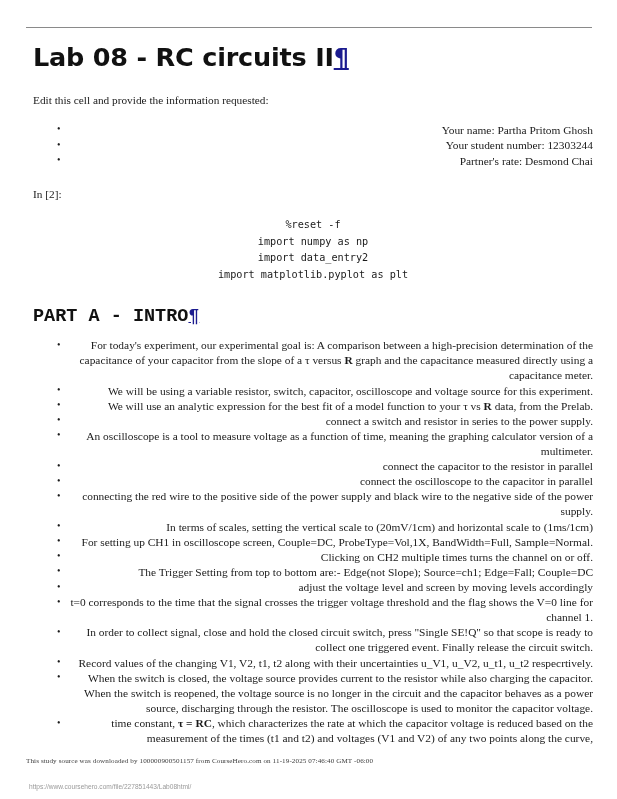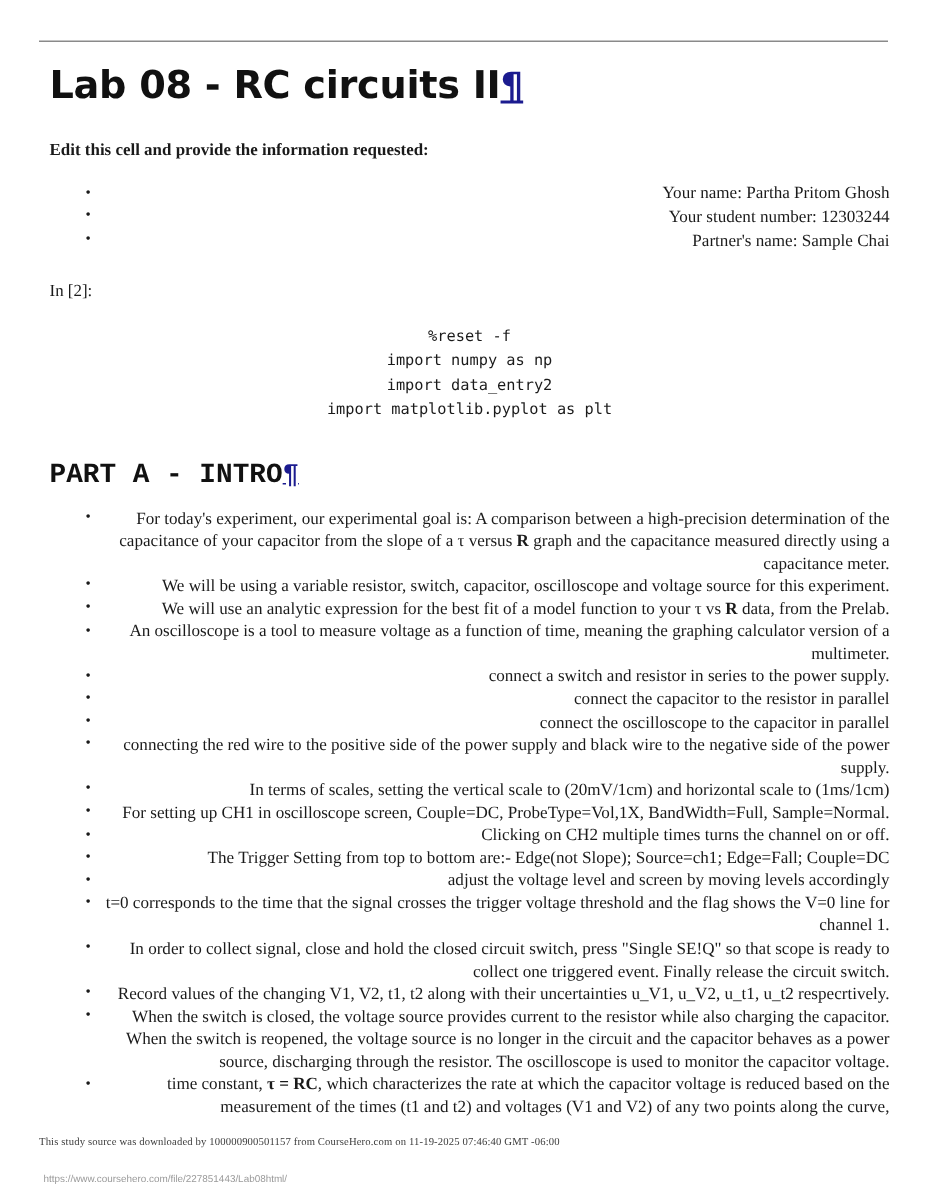--- a/index.html
+++ b/index.html
@@ -62,21 +62,20 @@
   }
   h1.doc-title .anchor { font-size: 24px; }
   h2.section-title .anchor { font-size: 18px; }
 
   
   p.intro {
     font-size: 11.3px;
     line-height: 1.35;
     margin: 0;
     padding: 0;
-    font-weight: bold;
   }
   p.prompt {
     font-size: 11.3px;
     line-height: 1.3;
     margin: 0;
     padding: 0;
   }
 
   
   ul.doc-list {
@@ -160,21 +159,21 @@
 
     <div class="sp-title-intro"></div>
 
     <p class="intro">Edit this cell and provide the information requested:</p>
 
     <div class="sp-intro-list"></div>
 
     <ul class="doc-list info-list">
       <li>Your name: Partha Pritom Ghosh</li>
       <li>Your student number: 12303244</li>
-      <li>Partner's name: Sample Chai</li>
+      <li>Partner's rate: Desmond Chai</li>
     </ul>
 
     <div class="sp-list-prompt"></div>
 
     <p class="prompt">In [2]:</p>
 
     <div class="sp-prompt-code"></div>
 
     <pre class="code-block code-indent">%reset -f
 import numpy as np
@@ -184,22 +183,22 @@
     <div class="sp-code-part"></div>
 
     <h2 class="section-title"><span>PART A - INTRO</span><a class="anchor" href="#">¶</a></h2>
 
     <div class="sp-part-list"></div>
 
     <ul class="doc-list part-list">
       <li>For today's experiment, our experimental goal is: A comparison between a high-precision determination of the capacitance of your capacitor from the slope of a τ versus <b class="inline-bold">R</b> graph and the capacitance measured directly using a capacitance meter.</li>
       <li>We will be using a variable resistor, switch, capacitor, oscilloscope and voltage source for this experiment.</li>
       <li>We will use an analytic expression for the best fit of a model function to your τ vs <b class="inline-bold">R</b> data, from the Prelab.</li>
+      <li>connect a switch and resistor in series to the power supply.</li>
       <li>An oscilloscope is a tool to measure voltage as a function of time, meaning the graphing calculator version of a multimeter.</li>
-      <li>connect a switch and resistor in series to the power supply.</li>
       <li>connect the capacitor to the resistor in parallel</li>
       <li>connect the oscilloscope to the capacitor in parallel</li>
       <li>connecting the red wire to the positive side of the power supply and black wire to the negative side of the power supply.</li>
       <li>In terms of scales, setting the vertical scale to (20mV/1cm) and horizontal scale to (1ms/1cm)</li>
       <li>For setting up CH1 in oscilloscope screen, Couple=DC, ProbeType=Vol,1X, BandWidth=Full, Sample=Normal.</li>
       <li>Clicking on CH2 multiple times turns the channel on or off.</li>
       <li>The Trigger Setting from top to bottom are:- Edge(not Slope); Source=ch1; Edge=Fall; Couple=DC</li>
       <li>adjust the voltage level and screen by moving levels accordingly</li>
       <li>t=0 corresponds to the time that the signal crosses the trigger voltage threshold and the flag shows the V=0 line for channel 1.</li>
       <li>In order to collect signal, close and hold the closed circuit switch, press "Single SE!Q" so that scope is ready to collect one triggered event. Finally release the circuit switch.</li>

